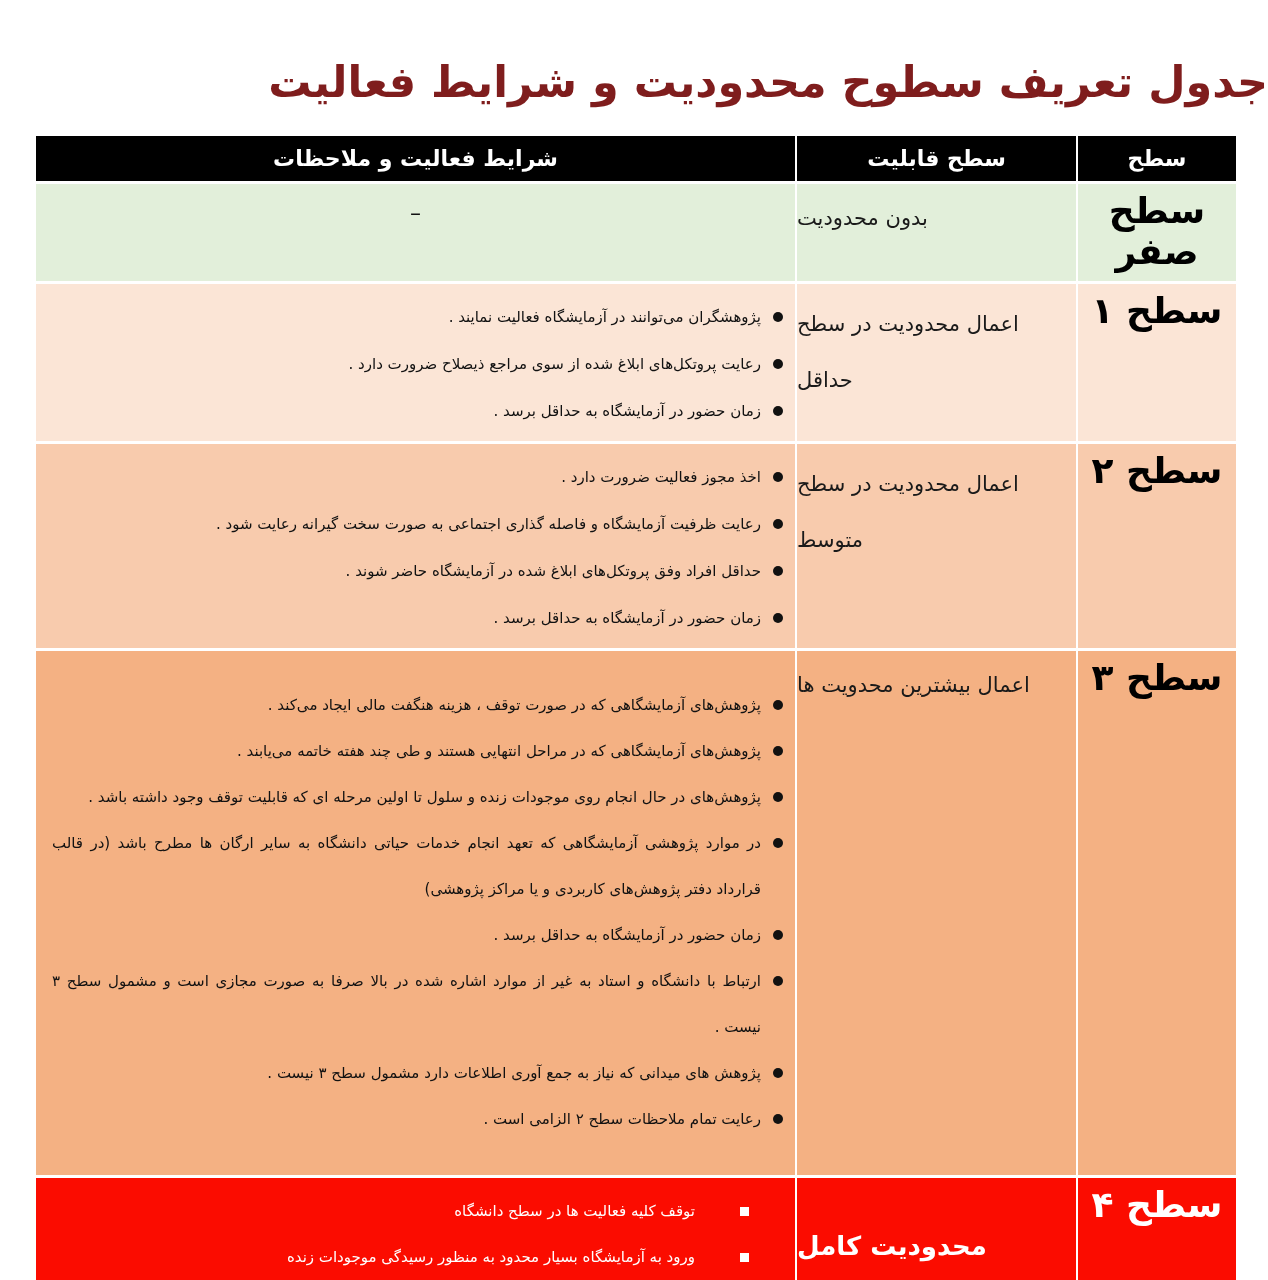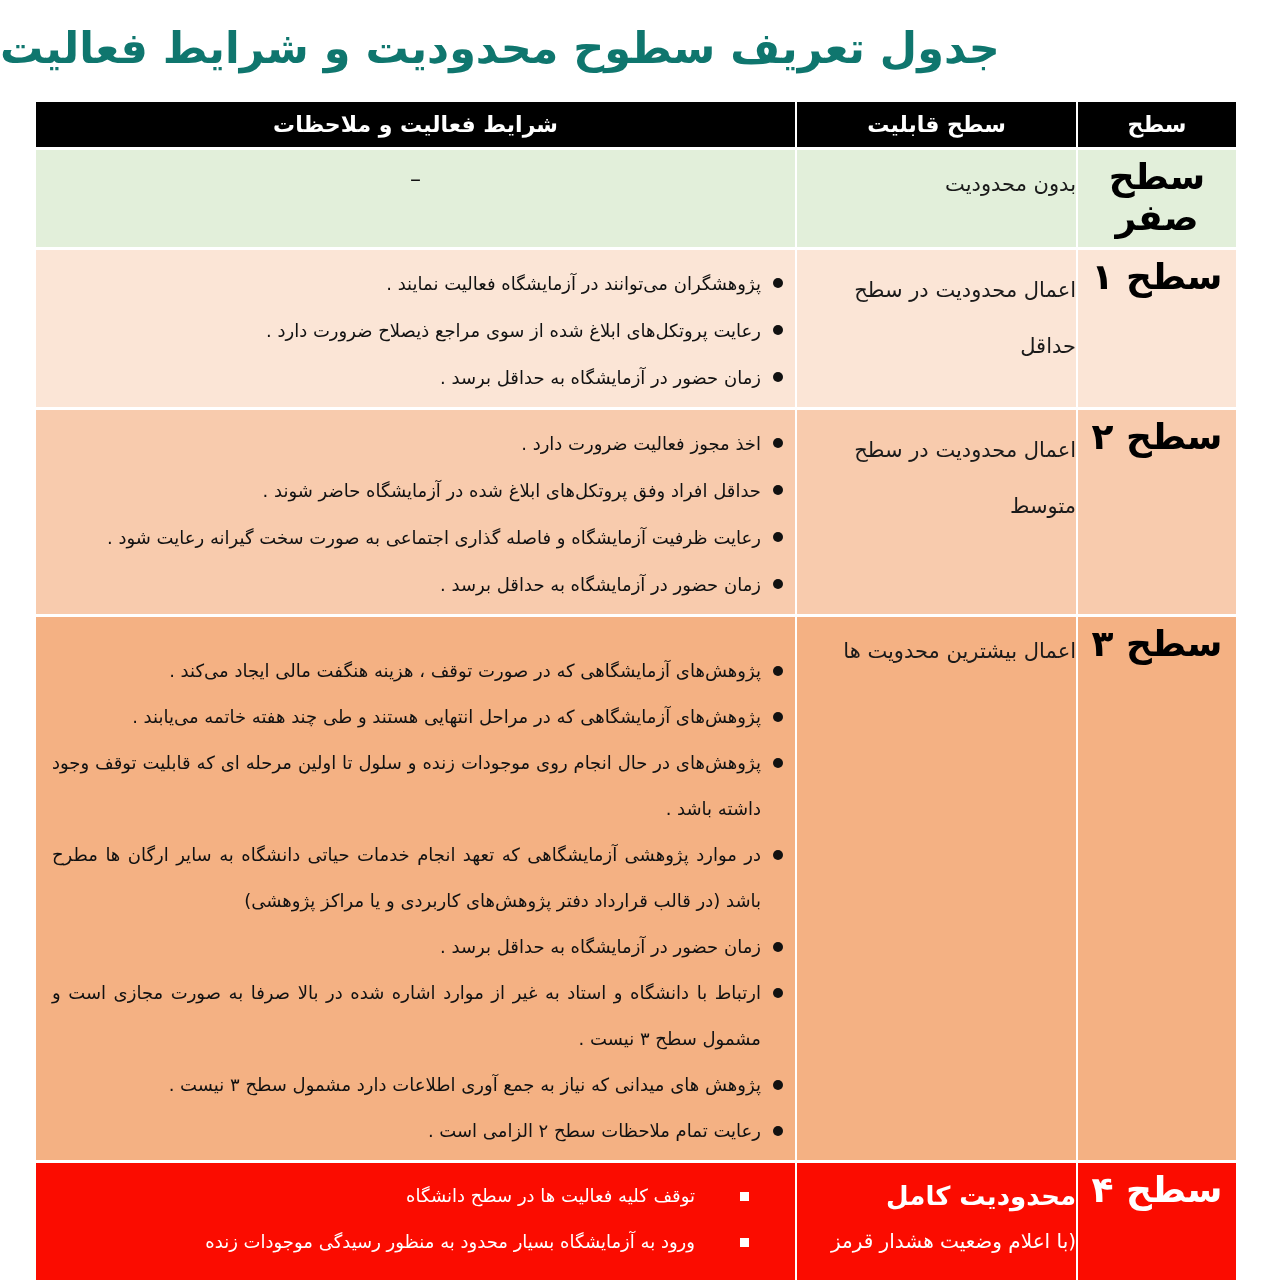--- a/index.html
+++ b/index.html
@@ -5,26 +5,27 @@
   * { box-sizing: border-box; margin: 0; padding: 0; }
   html, body { background: #ffffff; }
   body {
     width: 1268px; height: 1280px; overflow: hidden;
     font-family: "DejaVu Sans", sans-serif;
     direction: rtl;
   }
   .page { width: 1268px; height: 1280px; padding-top: 16px; }
 
   .doc-title {
-    text-align: left;
+    text-align: right;
     font-size: 43px;
     font-weight: bold;
-    color: #0f766e;
+    color: #7f1d1d;
     line-height: 64px;
     margin-bottom: 22px;
+    margin-top: 34px;
   }
 
   .rtable { width: 1200px; margin: 0 auto 0 auto; margin-right: 32px; }
 
   .trow {
     display: grid;
     grid-template-columns: 158px 279px 759px; 
     column-gap: 2px;
     background: #ffffff;
     margin-bottom: 3px;
@@ -62,39 +63,38 @@
     text-align: center;
     font-weight: bold;
     font-size: 36px;
     color: #000000;
     padding-top: 6px;
   }
   .r4 .level-cell { color: #ffffff; }
 
   
   .restriction-cell {
-    text-align: right;
+    text-align: left;
     font-size: 21px;
     color: #1a1a1a;
     padding-top: 12px;
-    padding-left: 8px;
   }
   .restriction-cell .rline { display: block; line-height: 44px; }
   .two-line .rline { line-height: 56px; }
   .r4 .restriction-cell { color: #ffffff; }
-  .restriction-title { display: block; font-weight: bold; font-size: 26px; line-height: 42px; }
+  .restriction-title { display: block; font-weight: bold; font-size: 26px; line-height: 42px; margin-top: 35px; }
   .r4 .rline { line-height: 49px; font-size: 20px; }
 
   
   .conditions-cell { padding: 10px 0 6px 6px; }
   .cond-list { list-style: none; }
   .cond-list li {
     position: relative;
     padding: 0 34px 0 10px;
-    font-size: 18px;
+    font-size: 15px;
     line-height: 46px;
     color: #111111;
     text-align: justify;
     text-align-last: auto;
   }
   .bullet-dot {
     position: absolute; right: 12px; top: 18px;
     width: 10px; height: 10px; border-radius: 50%;
     background: #111111;
   }
@@ -158,22 +158,22 @@
 
     <div class="trow r2">
       <div class="cell level-cell">سطح ۲</div>
       <div class="cell restriction-cell two-line">
         <span class="rline">اعمال محدودیت در سطح</span>
         <span class="rline">متوسط</span>
       </div>
       <div class="cell conditions-cell">
         <ul class="cond-list">
           <li><span class="bullet-dot"></span><span>اخذ مجوز فعالیت ضرورت دارد .</span></li>
+          <li><span class="bullet-dot"></span><span>رعایت ظرفیت آزمایشگاه و فاصله گذاری اجتماعی به صورت سخت گیرانه رعایت شود .</span></li>
           <li><span class="bullet-dot"></span><span>حداقل افراد وفق پروتکل‌های ابلاغ شده در آزمایشگاه حاضر شوند .</span></li>
-          <li><span class="bullet-dot"></span><span>رعایت ظرفیت آزمایشگاه و فاصله گذاری اجتماعی به صورت سخت گیرانه رعایت شود .</span></li>
           <li><span class="bullet-dot"></span><span>زمان حضور در آزمایشگاه به حداقل برسد .</span></li>
         </ul>
       </div>
     </div>
 
     <div class="trow r3">
       <div class="cell level-cell">سطح ۳</div>
       <div class="cell restriction-cell">
         <span class="rline">اعمال بیشترین محدویت ها</span>
       </div>

